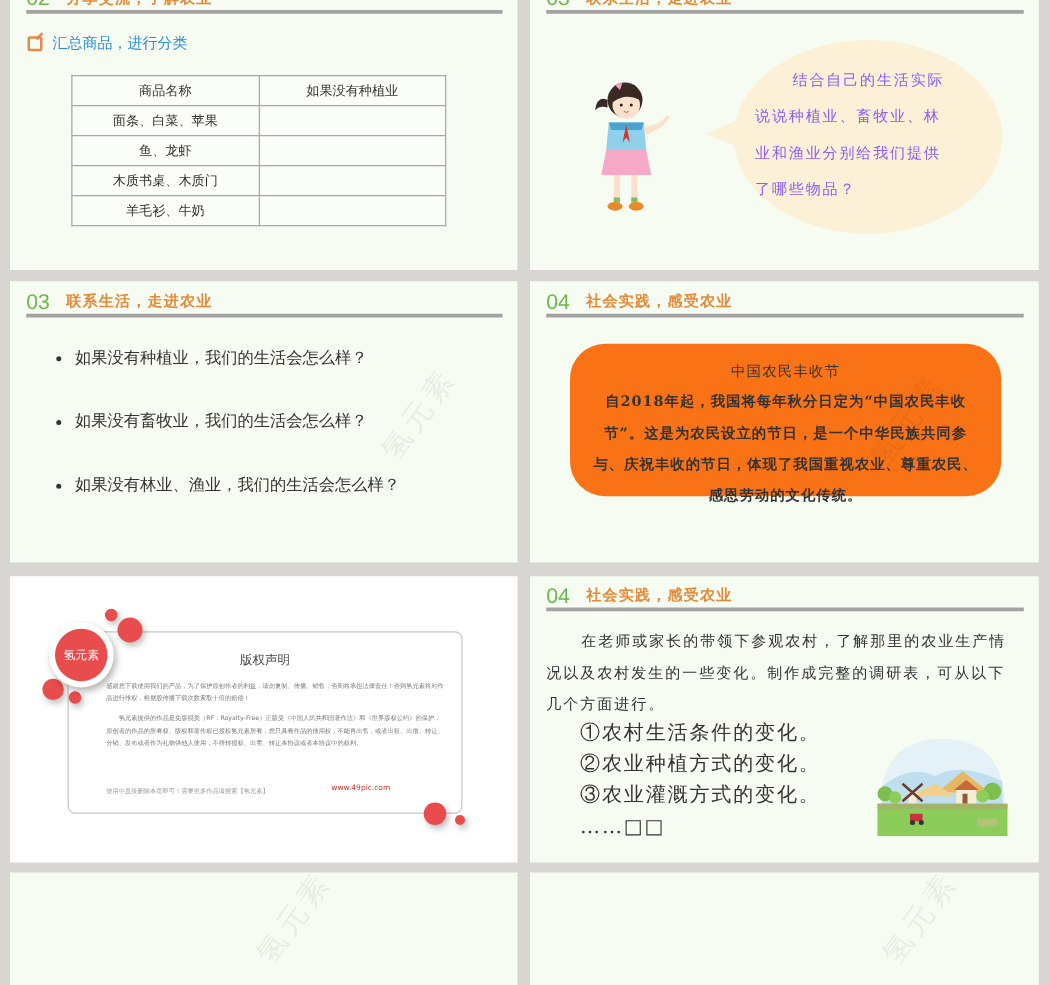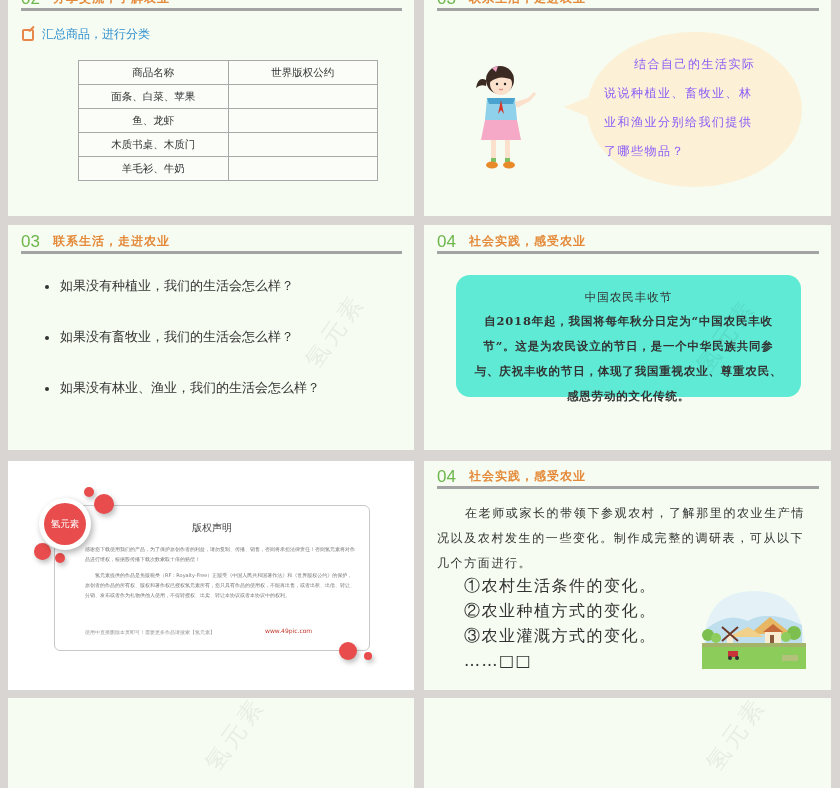--- a/index.html
+++ b/index.html
@@ -18,38 +18,38 @@
 
   .header { position: absolute; left: 13px; right: 12px; height: 24px; border-bottom: 3px solid #a3a3a3; }
   .header .num { position: absolute; left: 0; bottom: -1px; font-family: "Liberation Sans", "DejaVu Sans", sans-serif; font-size: 17px; color: #6cb64c; }
   .header .ttl { position: absolute; left: 32px; bottom: 1px; font-size: 12px; font-weight: bold; color: #e48a3a; letter-spacing: 1px; }
 
   
   .subhead { position: absolute; left: 14px; top: 46px; display: flex; align-items: center; gap: 8px; }
   .edit-icon { width: 12px; height: 12px; border: 2px solid #e8874a; border-radius: 2px; position: relative; }
   .edit-icon::after { content: ""; position: absolute; right: -3px; top: -3px; width: 7px; height: 2px; background: #e8874a; transform: rotate(-45deg); }
   .subhead .txt { font-family: "DejaVu Sans", sans-serif; font-size: 12px; color: #2e8fd0; }
-  table.goods { position: absolute; left: 70px; top: 80px; width: 300px; border-collapse: collapse; font-size: 10.5px; color: #333; }
+  table.goods { position: absolute; left: 49px; top: 80px; width: 300px; border-collapse: collapse; font-size: 10.5px; color: #333; }
   table.goods td, table.goods th { border: 1px solid #a8a8a8; height: 24px; text-align: center; font-weight: normal; background: #fbfdf9; }
   table.goods th { width: 50%; }
 
   
   .girl { position: absolute; left: 48px; top: 78px; width: 80px; height: 130px; }
   .bubble { position: absolute; left: 163px; top: 52px; width: 215px; height: 155px; background: #fcf1d6; border-radius: 50%; }
   .bubble-tail { position: absolute; left: 140px; top: 115px; width: 0; height: 0; border-top: 12px solid transparent; border-bottom: 12px solid transparent; border-right: 30px solid #fcf1d6; }
   .bubble-text { position: absolute; left: 180px; top: 70px; width: 180px; font-size: 12px; line-height: 29px; color: #8b5cf6; letter-spacing: 1.5px; }
   .bubble-text .l1 { padding-left: 30px; }
 
   
   .bullets { position: absolute; left: 37px; top: 52px; list-style: none; }
   .bullets li { font-size: 13px; color: #333; height: 51px; display: flex; align-items: flex-start; }
   .bullets li .dot { width: 4px; height: 4px; background: #333; border-radius: 50%; margin: 8px 11px 0 0; }
 
   
-  .infobox { position: absolute; left: 32px; top: 50px; width: 345px; height: 122px; background: #5eead4; border-radius: 14px; text-align: center; color: #333; font-size: 11.5px; }
+  .infobox { position: absolute; left: 32px; top: 50px; width: 345px; height: 122px; background: #f97316; border-radius: 28px; text-align: center; color: #333; font-size: 11.5px; }
   .infobox .ibt { margin-top: 10px; height: 24px; line-height: 24px; letter-spacing: 1px; }
   .infobox .ibp { line-height: 25px; letter-spacing: 0.8px; padding: 0 17px; font-weight: bold; }
   .watermark { position: absolute; font-family: "DejaVu Sans", sans-serif; font-size: 24px; color: rgba(0,0,0,0.06); transform: rotate(-55deg); pointer-events: none; letter-spacing: 4px; }
 
   
   .cframe { position: absolute; left: 46px; top: 44px; width: 316px; height: 146px; border: 1px solid #c8c8c8; border-radius: 6px; background: #fff; }
   .ctitle { position: absolute; left: 0; right: 0; top: 15px; text-align: center; font-family: "DejaVu Sans", sans-serif; font-size: 10px; color: #444; }
   .cp { position: absolute; left: 30px; right: 14px; font-family: "DejaVu Sans", sans-serif; font-size: 5px; line-height: 10px; color: #777; }
   .cp1 { top: 38px; }
   .cp2 { top: 64px; text-indent: 10px; }
@@ -73,21 +73,21 @@
     <span class="ttl">分享交流，了解农业</span>
   </div>
   <div class="subhead">
     <span class="edit-icon"></span>
     <span class="txt">汇总商品，进行分类</span>
   </div>
   <table class="goods">
     <tbody>
         <tr>
       <th>商品名称</th>
-      <th>世界版权公约</th>
+      <th>如果没有种植业</th>
     </tr>
     <tr>
       <td>面条、白菜、苹果</td>
       <td></td>
     </tr>
     <tr>
       <td>鱼、龙虾</td>
       <td></td>
     </tr>
     <tr>

